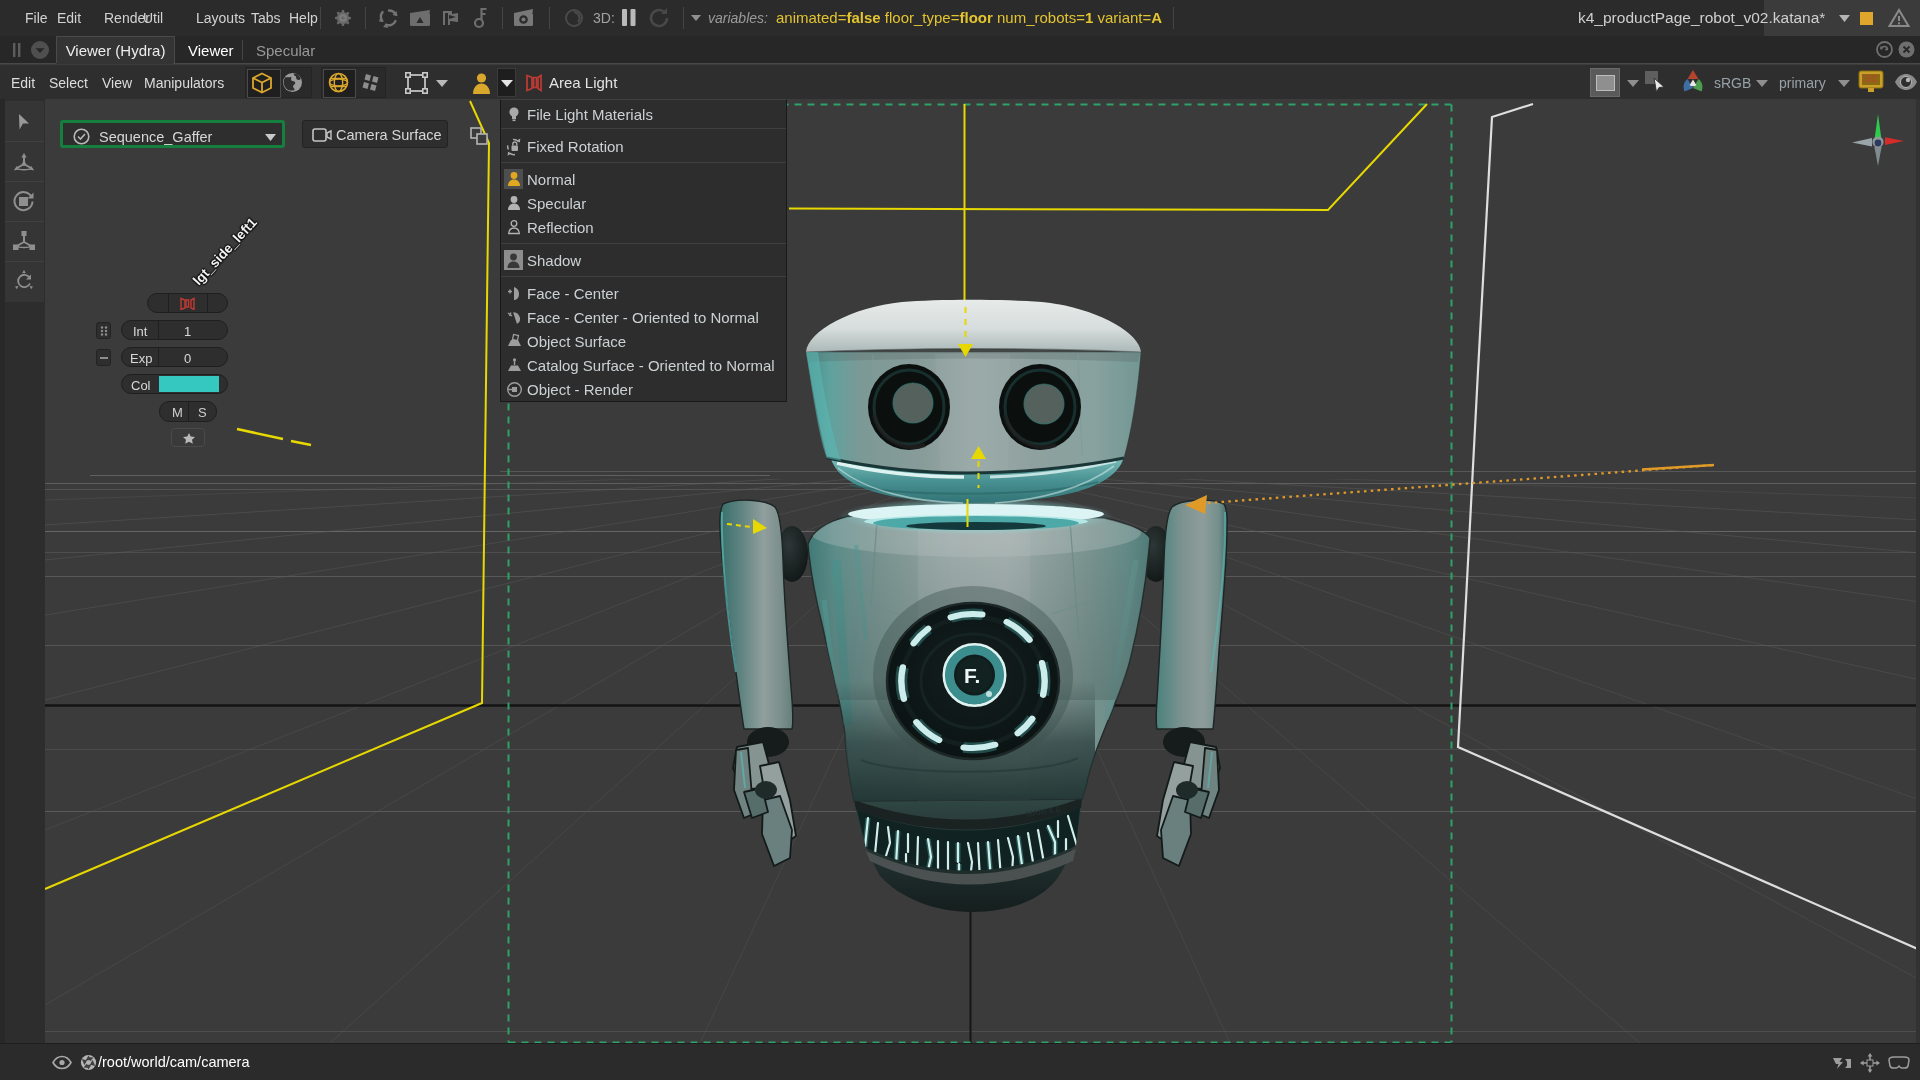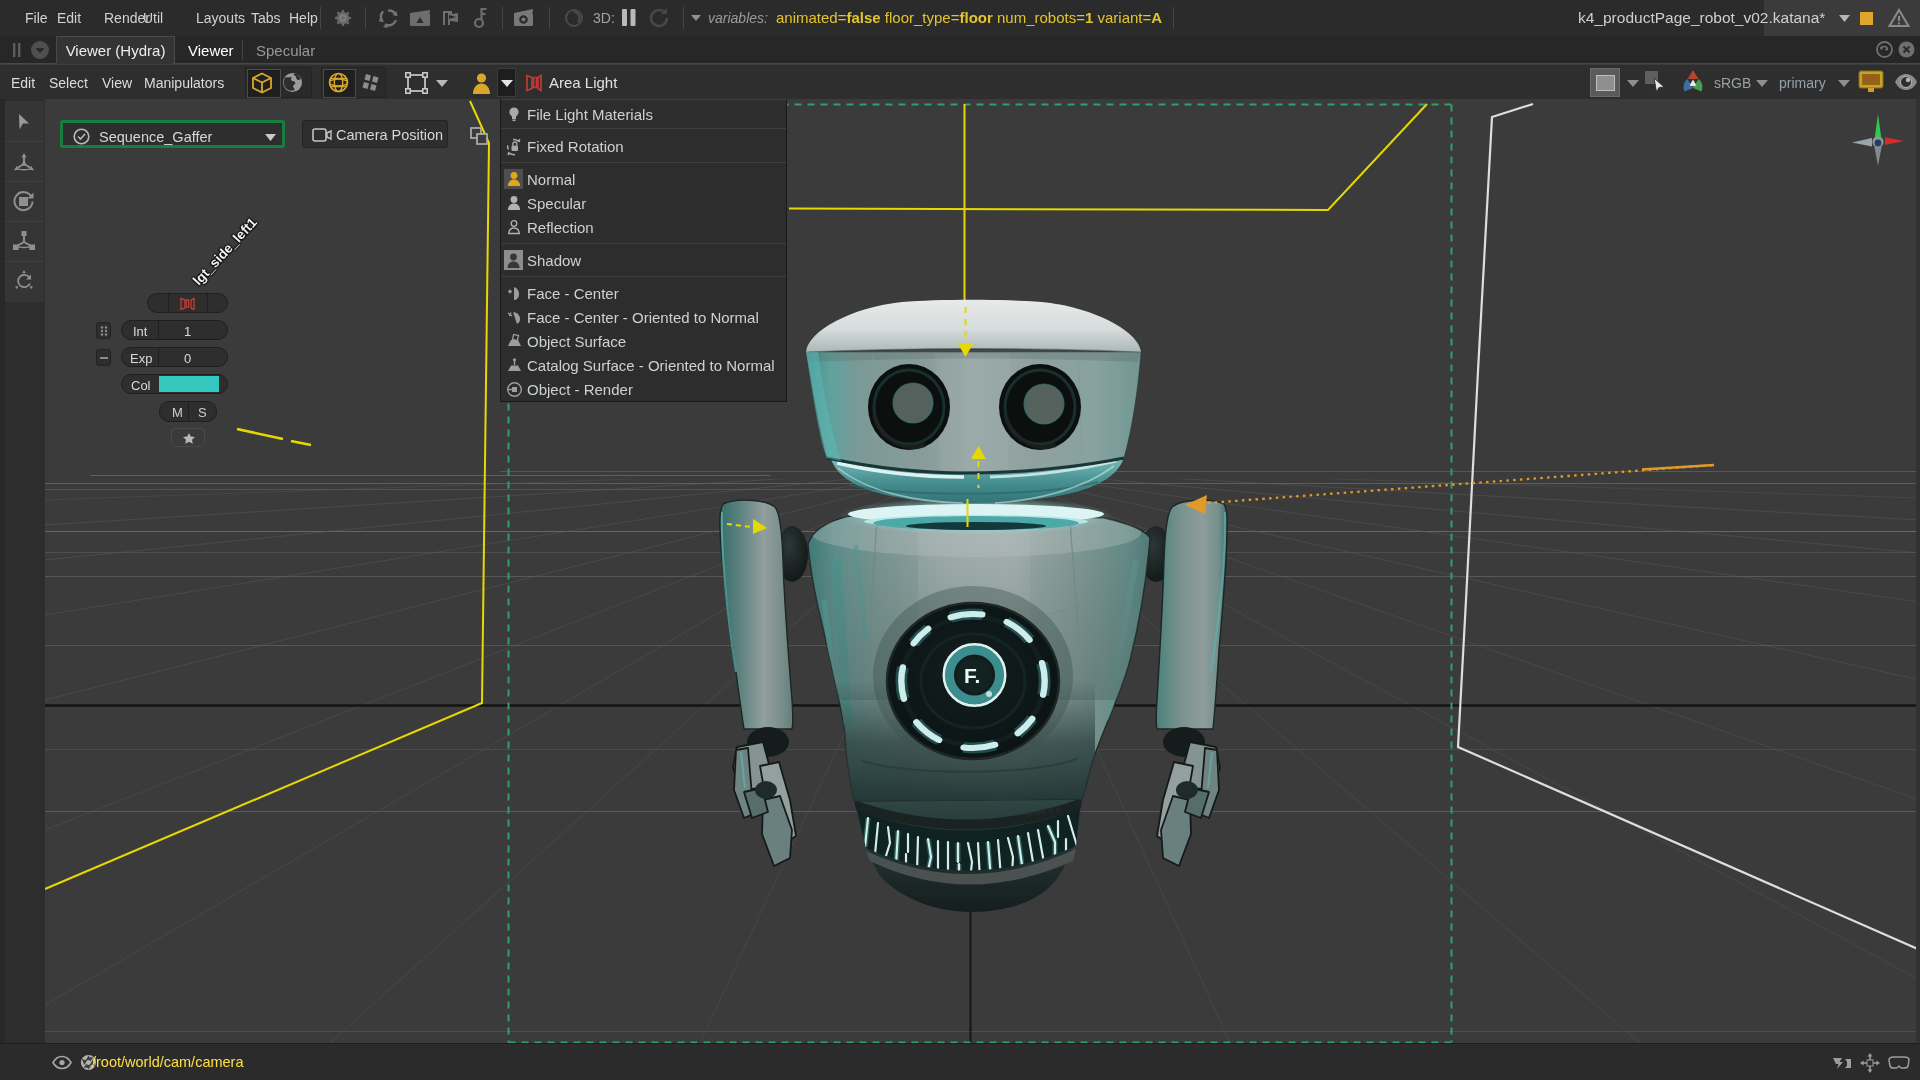--- a/index.html
+++ b/index.html
@@ -583,21 +583,21 @@
   <svg class="abs" style="left:201px;top:10px" width="13" height="9" viewBox="0 0 13 9">
         <path d="M1 1l5.5 7L12 1z" fill="#c9c9c9"></path>
       </svg>
 </div>
 
 <div class="abs" style="left:302px;top:21px;width:146px;height:28px;background:#2e2e2e;border:1px solid #232323;border-radius:3px;box-sizing:border-box">
   <svg class="abs" style="left:9px;top:7px" width="20" height="14" viewBox="0 0 20 14">
     <rect x="1" y="1" width="13" height="12" rx="2" fill="none" stroke="#c3c3c3" stroke-width="1.6"></rect>
     <path d="M15 5l4-2v8l-4-2z" fill="none" stroke="#c3c3c3" stroke-width="1.4"></path>
   </svg>
-  <span class="abs" style="left:33px;top:6px;font-size:14.5px;color:#d6d6d6">Camera Position</span>
+  <span class="abs" style="left:33px;top:6px;font-size:14.5px;color:#d6d6d6">Camera Surface</span>
 </div>
 
 <svg class="abs" style="left:468px;top:26px" width="22" height="22" viewBox="0 0 22 22">
   <rect x="3" y="3" width="10" height="10" fill="none" stroke="#b5b5b5" stroke-width="1.6"></rect>
   <rect x="9" y="9" width="10" height="10" fill="#3b3b3b" stroke="#b5b5b5" stroke-width="1.6"></rect>
 </svg>
 
 <div class="abs" style="left:150px;top:145px;width:150px;text-align:center;transform:rotate(-47deg);font-size:13.5px;font-weight:bold;color:#f2f2f2;text-shadow:1px 1px 1px #111,-1px -1px 1px #111,1px -1px 1px #111,-1px 1px 1px #111">lgt_side_left1</div>
 
 <div class="abs" style="left:147px;top:194px;width:81px;height:20px;background:#2e2e2e;border:1px solid #1f1f1f;border-radius:10px;box-sizing:border-box">
@@ -723,21 +723,21 @@
 <div id="statusbar">
   <svg class="abs" style="left:52px;top:11px" width="20" height="15" viewBox="0 0 20 15">
     <path d="M1 7.5C3.5 3 6.6 1.5 10 1.5s6.5 1.5 9 6c-2.5 4.5-5.6 6-9 6s-6.5-1.5-9-6z" fill="none" stroke="#a8a8a8" stroke-width="1.6"></path>
     <circle cx="10" cy="7.5" r="2.6" fill="#a8a8a8"></circle>
   </svg>
   <svg class="abs" style="left:80px;top:10px" width="17" height="17" viewBox="0 0 17 17">
     <circle cx="8.5" cy="8.5" r="7.6" fill="#b5b5b5"></circle>
     <path d="M8.5 1.5l3 5h-6zM8.5 15.5l-3-5h6zM1.8 5l5.5 1.5-3 4.5zM15.2 12l-5.5-1.5 3-4.5zM3.5 13.4l3.5-4 2 4.5zM13.5 3.6l-3.5 4-2-4.5z" fill="#2b2b2b" fill-opacity=".85"></path>
     <circle cx="8.5" cy="8.5" r="2.2" fill="#b5b5b5"></circle>
   </svg>
-  <span class="abs" style="left:92px;top:10px;font-size:14.5px;color:#fde047">/root/world/cam/camera</span>
+  <span class="abs" style="left:98px;top:10px;font-size:14.5px;color:#ffffff">/root/world/cam/camera</span>
   <svg class="abs" style="left:1832px;top:12px" width="20" height="14" viewBox="0 0 20 14">
     <path d="M1 2h9l-2.5 4H11L5 13l1.5-5H4z" fill="#9d9d9d"></path>
     <path d="M13 3h6v9h-6l2-2.2v-4z" fill="#9d9d9d"></path>
   </svg>
   <svg class="abs" style="left:1860px;top:9px" width="20" height="20" viewBox="0 0 20 20">
     <g stroke="#9d9d9d" stroke-width="1.6" fill="#9d9d9d">
       <path d="M10 3v14M3 10h14" fill="none"></path>
       <path d="M10 0l2.4 3.6H7.6zM10 20l2.4-3.6H7.6zM0 10l3.6-2.4v4.8zM20 10l-3.6-2.4v4.8z" stroke="none"></path>
     </g>
     <rect x="7" y="7" width="6" height="6" fill="#2b2b2b" stroke="#9d9d9d"></rect>

